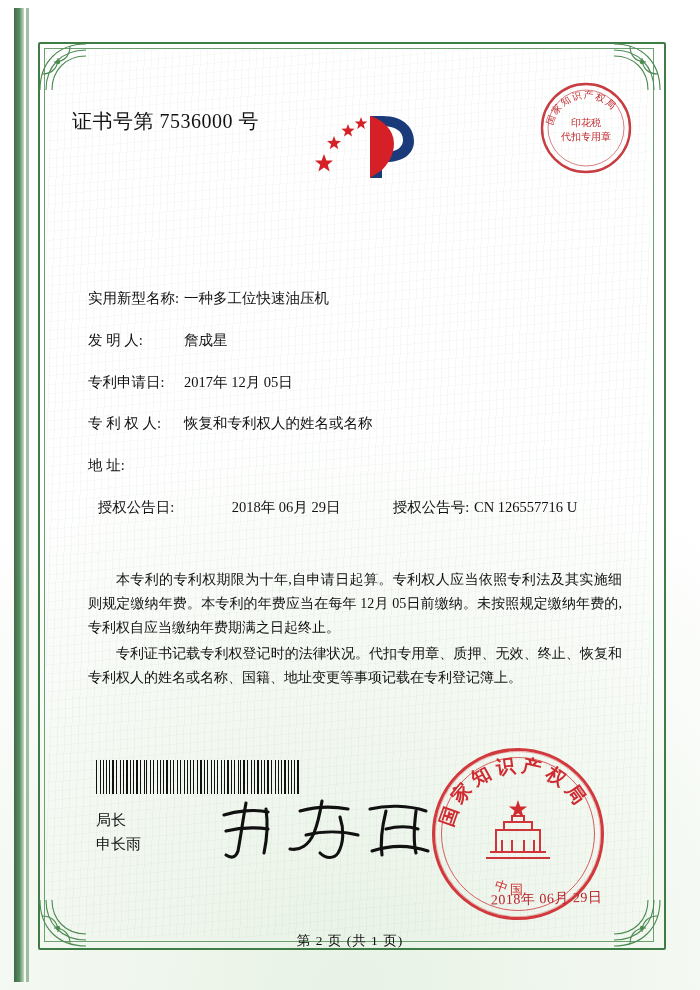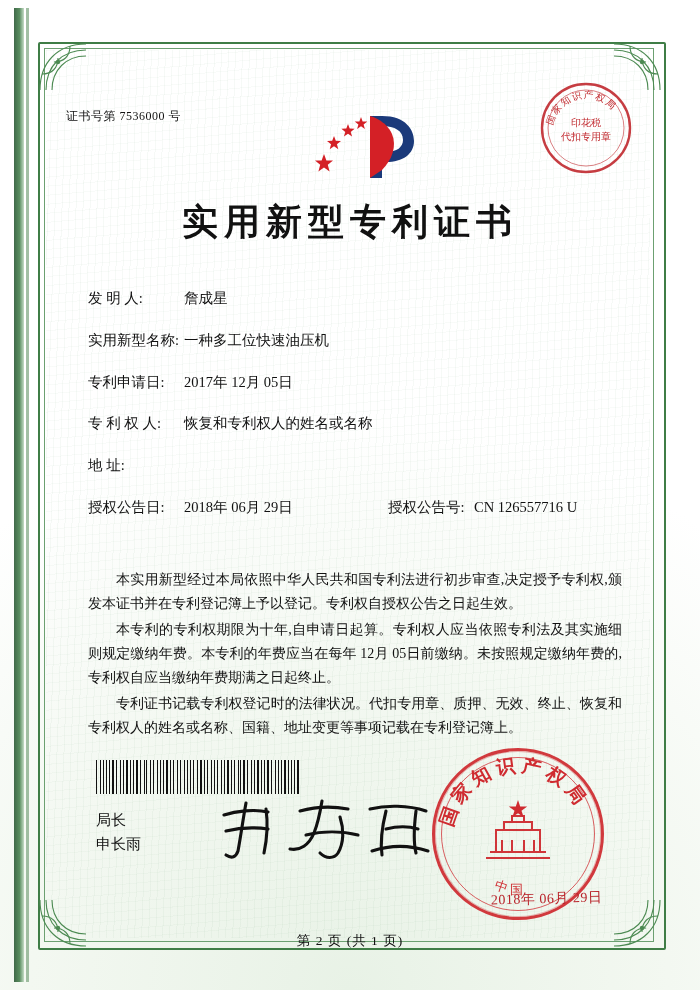--- a/index.html
+++ b/index.html
@@ -77,22 +77,22 @@
 
   
   .content {
     position: absolute;
     left: 60px; top: 60px;
     width: 580px; height: 870px;
   }
 
   .cert-no {
     position: absolute;
-    left: 6px; top: 48px;
-    font-size: 12px;
+    left: 12px; top: 48px;
+    font-size: 20px;
     letter-spacing: .5px;
   }
 
   
   .logo {
     position: absolute;
     left: 248px; top: 48px;
     width: 112px; height: 78px;
   }
 
@@ -135,20 +135,21 @@
     flex: 1;
   }
   .f-value .l2 {
     display: block;
     padding-left: 56px;
   }
 
   .field-row2 {
     display: flex;
     margin-bottom: 23px;
+    text-align: center;
   }
   .field-row2 .cell {
     display: flex;
   }
   .field-row2 .cell.left { width: 300px; }
   .field-row2 .cell .f-label { width: 96px; flex: 0 0 96px; }
   .field-row2 .cell.right .f-label { width: 86px; flex: 0 0 86px; }
 
   .paragraphs {
     position: absolute;
@@ -318,32 +319,31 @@
           <path id="tsArcTop" d="M 14 52 A 34 34 0 0 1 82 52"></path>
         </defs>
         <text font-size="9.5" fill="#c0282d" font-family="Liberation Serif, serif" letter-spacing="1.6">
           <textPath href="#tsArcTop" startOffset="6%">国家知识产权局</textPath>
         </text>
         <text x="48" y="46" text-anchor="middle" font-size="10" fill="#c0282d" font-family="Liberation Serif, serif">印花税</text>
         <text x="48" y="60" text-anchor="middle" font-size="10" fill="#c0282d" font-family="Liberation Serif, serif">代扣专用章</text>
       </svg>
     </div>
 
-    <div class="title">实用新型专利证书</div>
 
     <div class="fields">
+
+      <div class="field">
+        <span class="f-label">实用新型名称:</span>
+        <span class="f-value">一种多工位快速油压机</span>
+      </div>
 
       <div class="field">
         <span class="f-label">发 明 人:</span>
         <span class="f-value">詹成星</span>
-      </div>
-
-      <div class="field">
-        <span class="f-label">实用新型名称:</span>
-        <span class="f-value">一种多工位快速油压机</span>
       </div>
 
 
       <div class="field">
         <span class="f-label">专利申请日:</span>
         <span class="f-value">2017年 12月 05日</span>
       </div>
 
       <div class="field">
         <span class="f-label">专 利 权 人:</span>
@@ -363,21 +363,20 @@
         </div>
         <div class="cell right">
           <span class="f-label">授权公告号:</span>
           <span class="f-value">CN 126557716 U</span>
         </div>
       </div>
 
     </div>
 
     <div class="paragraphs">
-      <p>本实用新型经过本局依照中华人民共和国专利法进行初步审查,决定授予专利权,颁发本证书并在专利登记簿上予以登记。专利权自授权公告之日起生效。</p>
       <p>本专利的专利权期限为十年,自申请日起算。专利权人应当依照专利法及其实施细则规定缴纳年费。本专利的年费应当在每年 12月 05日前缴纳。未按照规定缴纳年费的,专利权自应当缴纳年费期满之日起终止。</p>
       <p>专利证书记载专利权登记时的法律状况。代扣专用章、质押、无效、终止、恢复和专利权人的姓名或名称、国籍、地址变更等事项记载在专利登记簿上。</p>
     </div>
 
     <div class="barcode" id="barcode">
         <i style="width: 3px;"></i>
         <i style="width: 1px; background: transparent;"></i>
         <i style="width: 1px;"></i>
         <i style="width: 1px; background: transparent;"></i>
         <i style="width: 2px;"></i>

